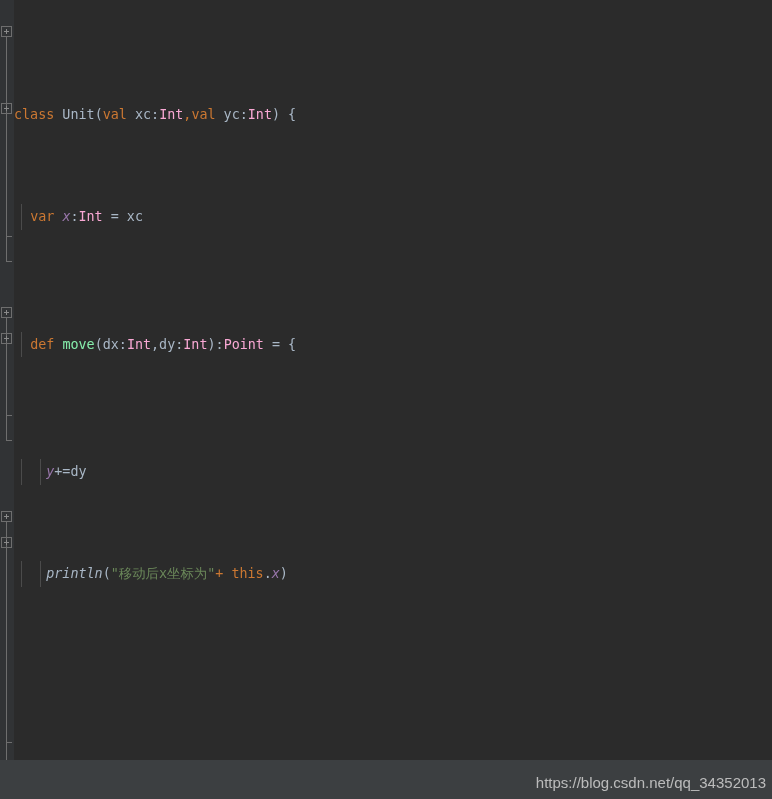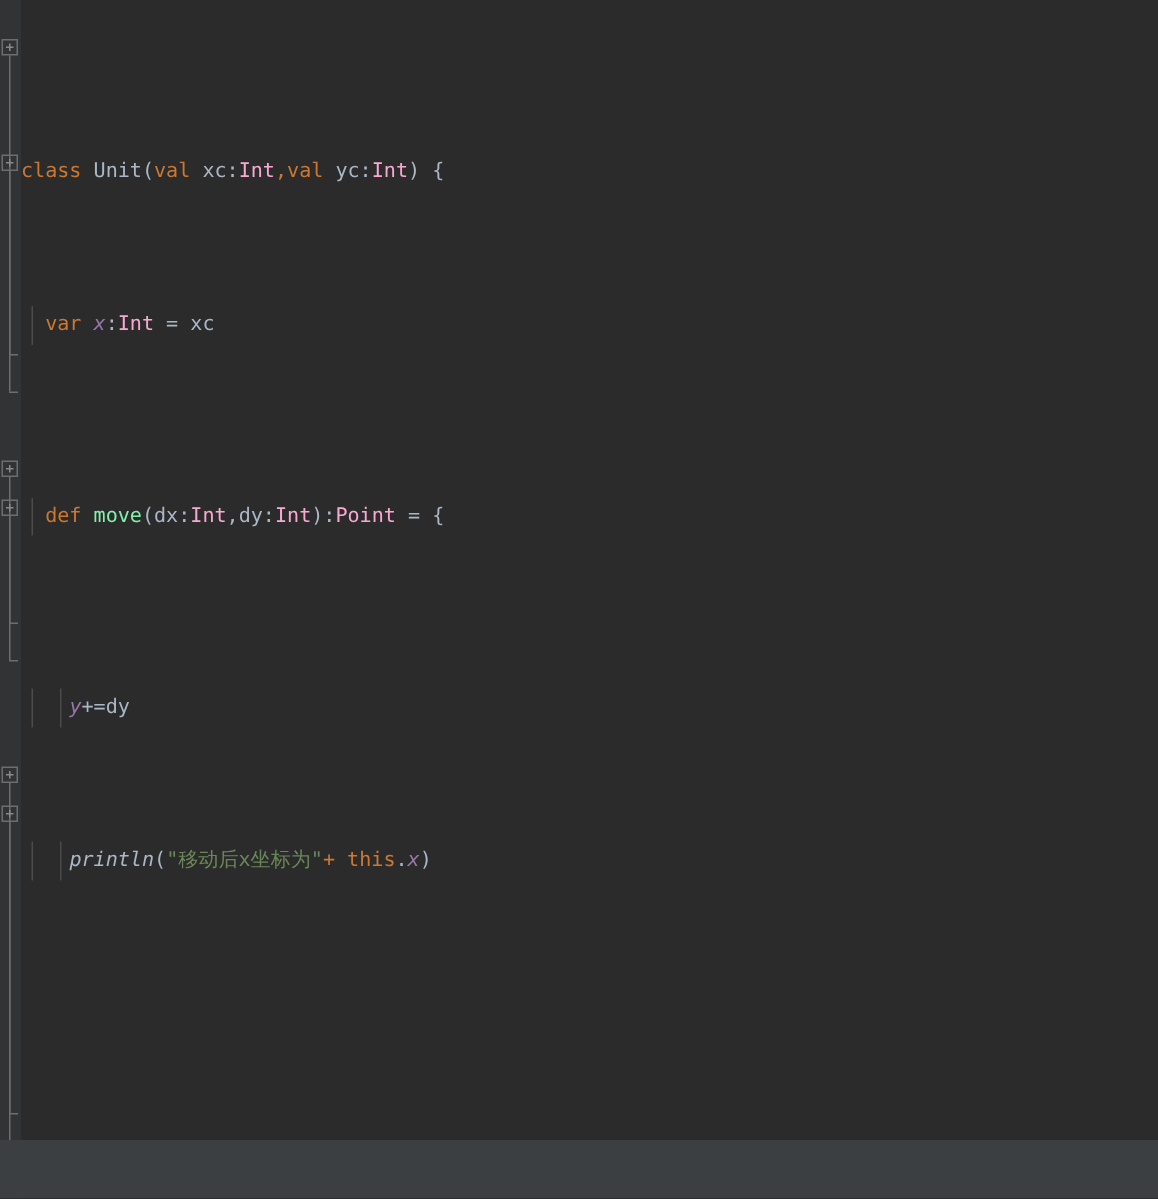--- a/index.html
+++ b/index.html
@@ -173,14 +173,15 @@
 
     
 
     
 
     
 
   </div>
 
   <div class="bottombar"></div>
+  <div class="watermark">https://blog.csdn.net/qq_34352013</div>
 
 </div>
 
 </body></html>

